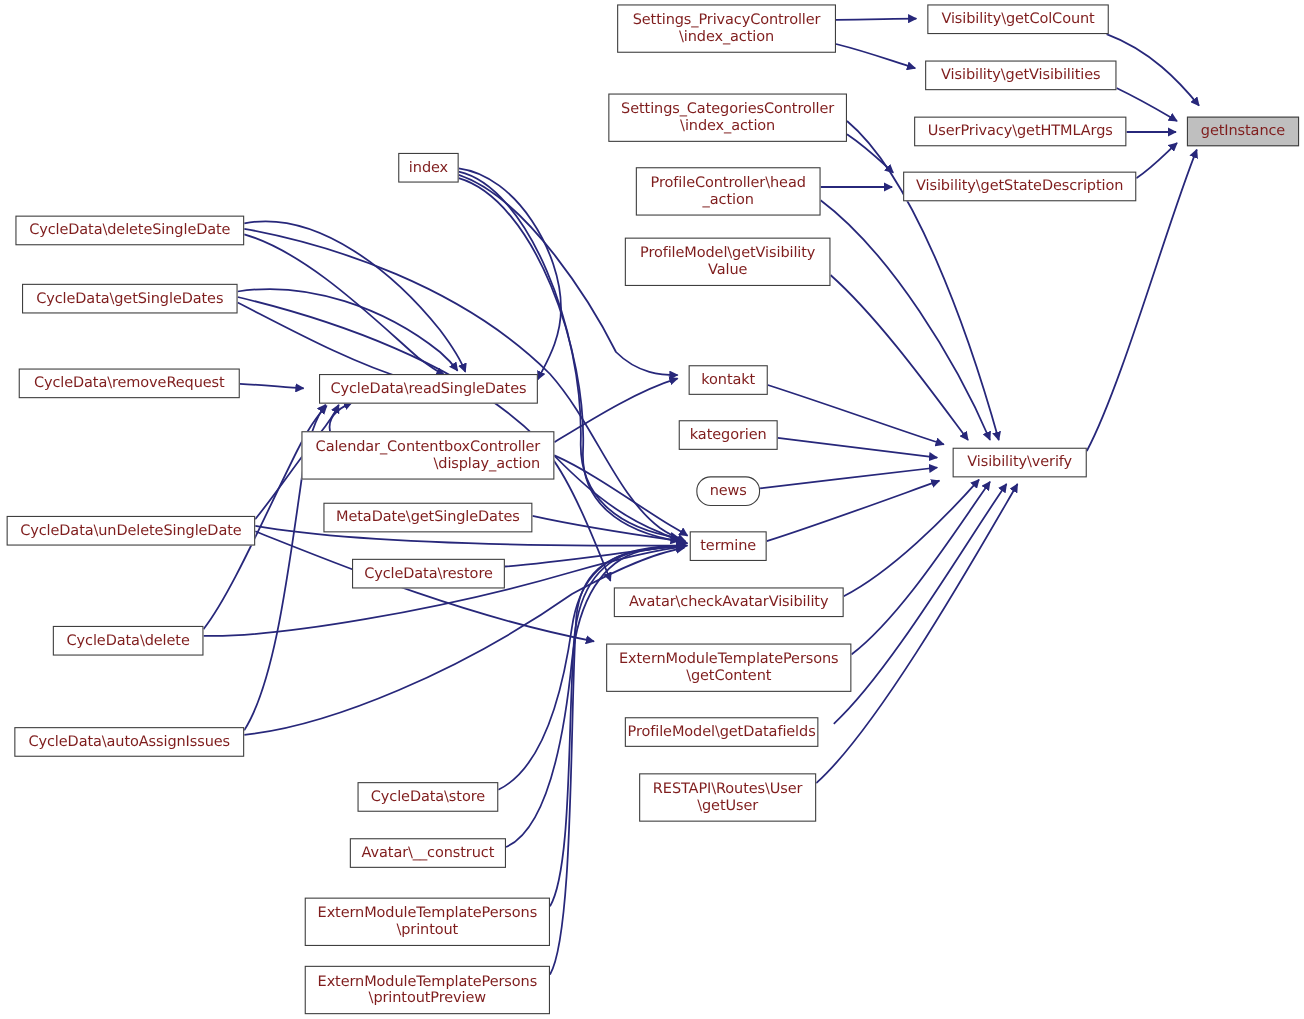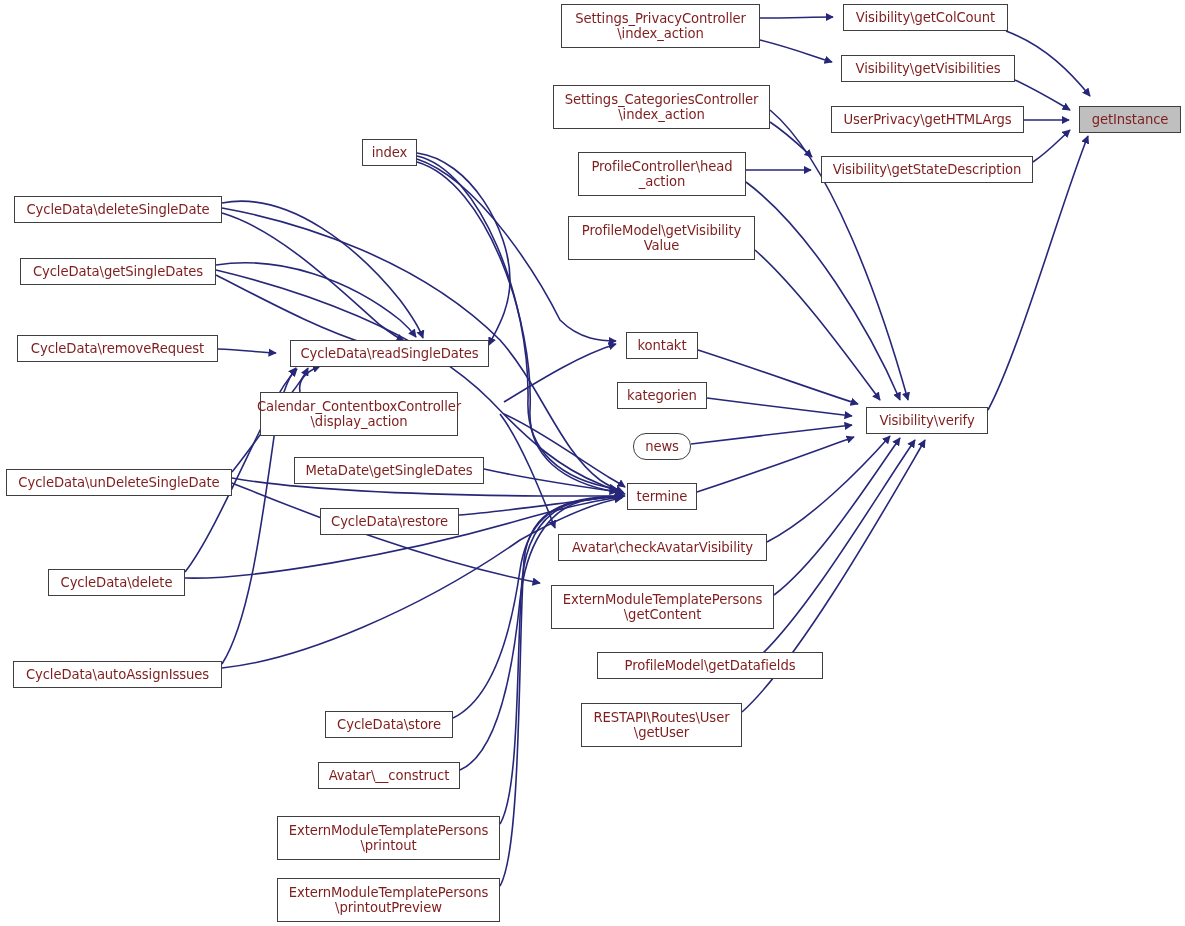--- a/index.html
+++ b/index.html
@@ -105,34 +105,34 @@
 _action</div>
       <div class="node" style="left: 821px; top: 156px; width: 212px; height: 27px; border-color: rgb(63, 63, 63);">Visibility\getStateDescription</div>
       <div class="node" style="left: 362px; top: 139px; width: 55px; height: 27px; border-color: rgb(63, 63, 63);">index</div>
       <div class="node" style="left: 568px; top: 216px; width: 187px; height: 44px; border-color: rgb(63, 63, 63);">ProfileModel\getVisibility
 Value</div>
       <div class="node" style="left: 14px; top: 196px; width: 208px; height: 27px; border-color: rgb(63, 63, 63);">CycleData\deleteSingleDate</div>
       <div class="node" style="left: 20px; top: 258px; width: 196px; height: 27px; border-color: rgb(63, 63, 63);">CycleData\getSingleDates</div>
       <div class="node" style="left: 17px; top: 335px; width: 201px; height: 27px; border-color: rgb(63, 63, 63);">CycleData\removeRequest</div>
       <div class="node" style="left: 290px; top: 340px; width: 199px; height: 27px; border-color: rgb(63, 63, 63);">CycleData\readSingleDates</div>
       <div class="node" style="left: 626px; top: 332px; width: 72px; height: 27px; border-color: rgb(63, 63, 63);">kontakt</div>
-      <div class="node" style="left: 260px; top: 392px; width: 198px; height: 44px; border-color: rgb(63, 63, 63);">Calendar_ContentboxController
+      <div class="node" style="left: 274px; top: 392px; width: 230px; height: 44px; border-color: rgb(63, 63, 63); text-align: right;">Calendar_ContentboxController
 \display_action</div>
       <div class="node" style="left: 617px; top: 382px; width: 90px; height: 27px; border-color: rgb(63, 63, 63);">kategorien</div>
       <div class="node" style="left: 866px; top: 407px; width: 122px; height: 27px; border-color: rgb(63, 63, 63);">Visibility\verify</div>
       <div class="node" style="left: 633px; top: 433px; width: 58px; height: 27px; border-color: rgb(63, 63, 63); border-radius: 13px;">news</div>
       <div class="node" style="left: 294px; top: 457px; width: 190px; height: 27px; border-color: rgb(63, 63, 63);">MetaDate\getSingleDates</div>
       <div class="node" style="left: 6px; top: 469px; width: 226px; height: 27px; border-color: rgb(63, 63, 63);">CycleData\unDeleteSingleDate</div>
       <div class="node" style="left: 627px; top: 483px; width: 70px; height: 27px; border-color: rgb(63, 63, 63);">termine</div>
       <div class="node" style="left: 320px; top: 508px; width: 139px; height: 27px; border-color: rgb(63, 63, 63);">CycleData\restore</div>
       <div class="node" style="left: 558px; top: 534px; width: 209px; height: 27px; border-color: rgb(63, 63, 63);">Avatar\checkAvatarVisibility</div>
       <div class="node" style="left: 48px; top: 569px; width: 137px; height: 27px; border-color: rgb(63, 63, 63);">CycleData\delete</div>
       <div class="node" style="left: 551px; top: 585px; width: 223px; height: 44px; border-color: rgb(63, 63, 63);">ExternModuleTemplatePersons
 \getContent</div>
-      <div class="node" style="left: 568px; top: 652px; width: 226px; height: 27px; border-color: rgb(63, 63, 63); margin-left: 29px;">ProfileModel\getDatafields</div>
+      <div class="node" style="left: 568px; top: 652px; width: 176px; height: 27px; border-color: rgb(63, 63, 63);">ProfileModel\getDatafields</div>
       <div class="node" style="left: 13px; top: 661px; width: 209px; height: 27px; border-color: rgb(63, 63, 63);">CycleData\autoAssignIssues</div>
       <div class="node" style="left: 581px; top: 703px; width: 161px; height: 44px; border-color: rgb(63, 63, 63);">RESTAPI\Routes\User
 \getUser</div>
       <div class="node" style="left: 325px; top: 711px; width: 128px; height: 27px; border-color: rgb(63, 63, 63);">CycleData\store</div>
       <div class="node" style="left: 318px; top: 762px; width: 142px; height: 27px; border-color: rgb(63, 63, 63);">Avatar\__construct</div>
       <div class="node" style="left: 277px; top: 816px; width: 223px; height: 44px; border-color: rgb(63, 63, 63);">ExternModuleTemplatePersons
 \printout</div>
       <div class="node" style="left: 277px; top: 878px; width: 223px; height: 44px; border-color: rgb(63, 63, 63);">ExternModuleTemplatePersons
 \printoutPreview</div>
     </div>

